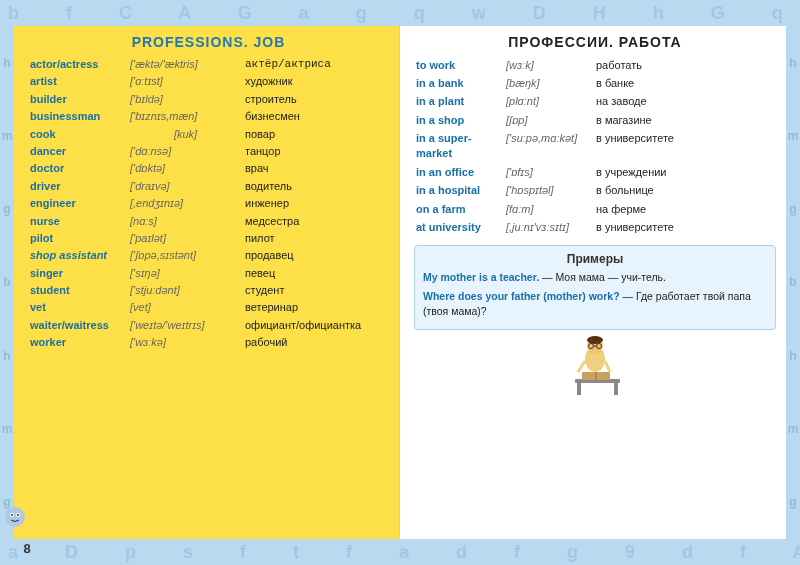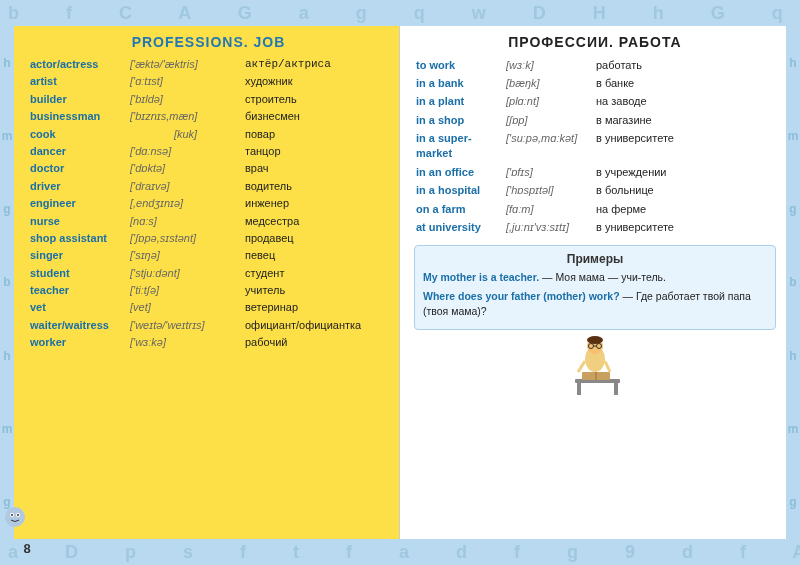--- a/index.html
+++ b/index.html
@@ -232,38 +232,38 @@
       <td style="color:#1a6fa8;font-weight:bold;">engineer</td>
       <td style="color:#666;font-style:italic;">[,endʒɪnɪə]</td>
       <td style="color:#222;">инженер</td>
     </tr>
               <tr>
       <td style="color:#1a6fa8;font-weight:bold;">nurse</td>
       <td style="color:#666;font-style:italic;">[nɑːs]</td>
       <td style="color:#222;">медсестра</td>
     </tr>
               <tr>
-      <td style="color:#1a6fa8;font-weight:bold;">shop assistant</td>
+      <td style="color:#1a6fa8;font-weight:bold;">pilot</td>
+      <td style="color:#666;font-style:italic;">['paɪlət]</td>
+      <td style="color:#222;">пилот</td>
+    </tr>
+              <tr>
+      <td style="color:#1a6fa8;font-weight:bold;font-style:italic;">shop assistant</td>
       <td style="color:#666;font-style:italic;">['ʃɒpə,sɪstənt]</td>
       <td style="color:#222;">продавец</td>
     </tr>
               <tr>
       <td style="color:#1a6fa8;font-weight:bold;">singer</td>
       <td style="color:#666;font-style:italic;">['sɪŋə]</td>
       <td style="color:#222;">певец</td>
     </tr>
               <tr>
       <td style="color:#1a6fa8;font-weight:bold;">student</td>
       <td style="color:#666;font-style:italic;">['stjuːdənt]</td>
       <td style="color:#222;">студент</td>
-    </tr>
-              <tr>
-      <td style="color:#1a6fa8;font-weight:bold;">teacher</td>
-      <td style="color:#666;font-style:italic;">['tiːtʃə]</td>
-      <td style="color:#222;">учитель</td>
     </tr>
               <tr>
       <td style="color:#1a6fa8;font-weight:bold;">vet</td>
       <td style="color:#666;font-style:italic;">[vet]</td>
       <td style="color:#222;">ветеринар</td>
     </tr>
               <tr>
       <td style="color:#1a6fa8;font-weight:bold;">waiter/waitress</td>
       <td style="color:#666;font-style:italic;">['weɪtə/'weɪtrɪs]</td>
       <td style="color:#222;">официант/официантка</td>

